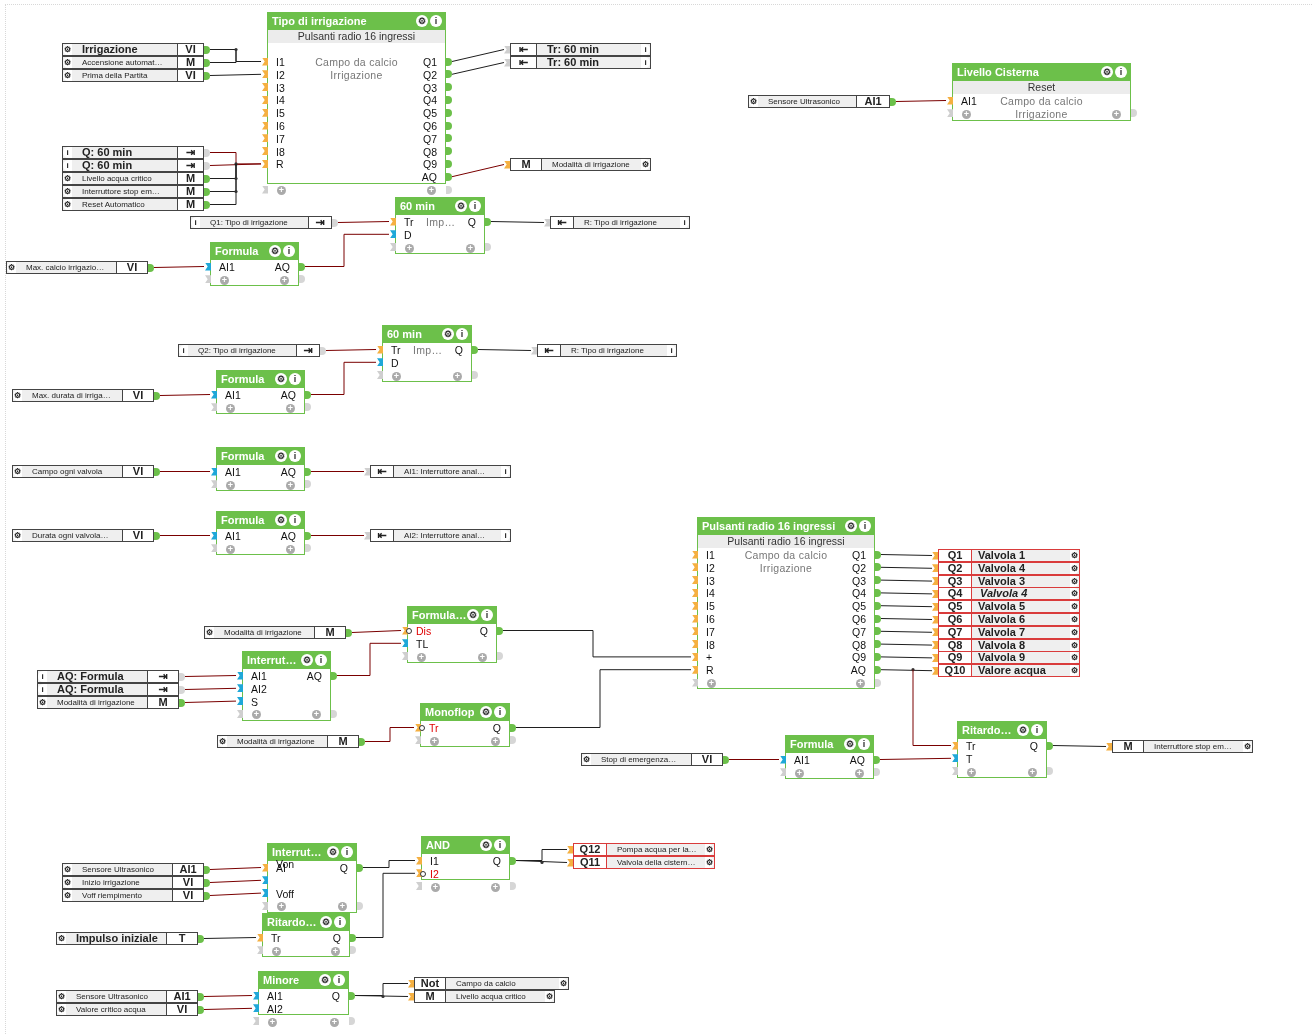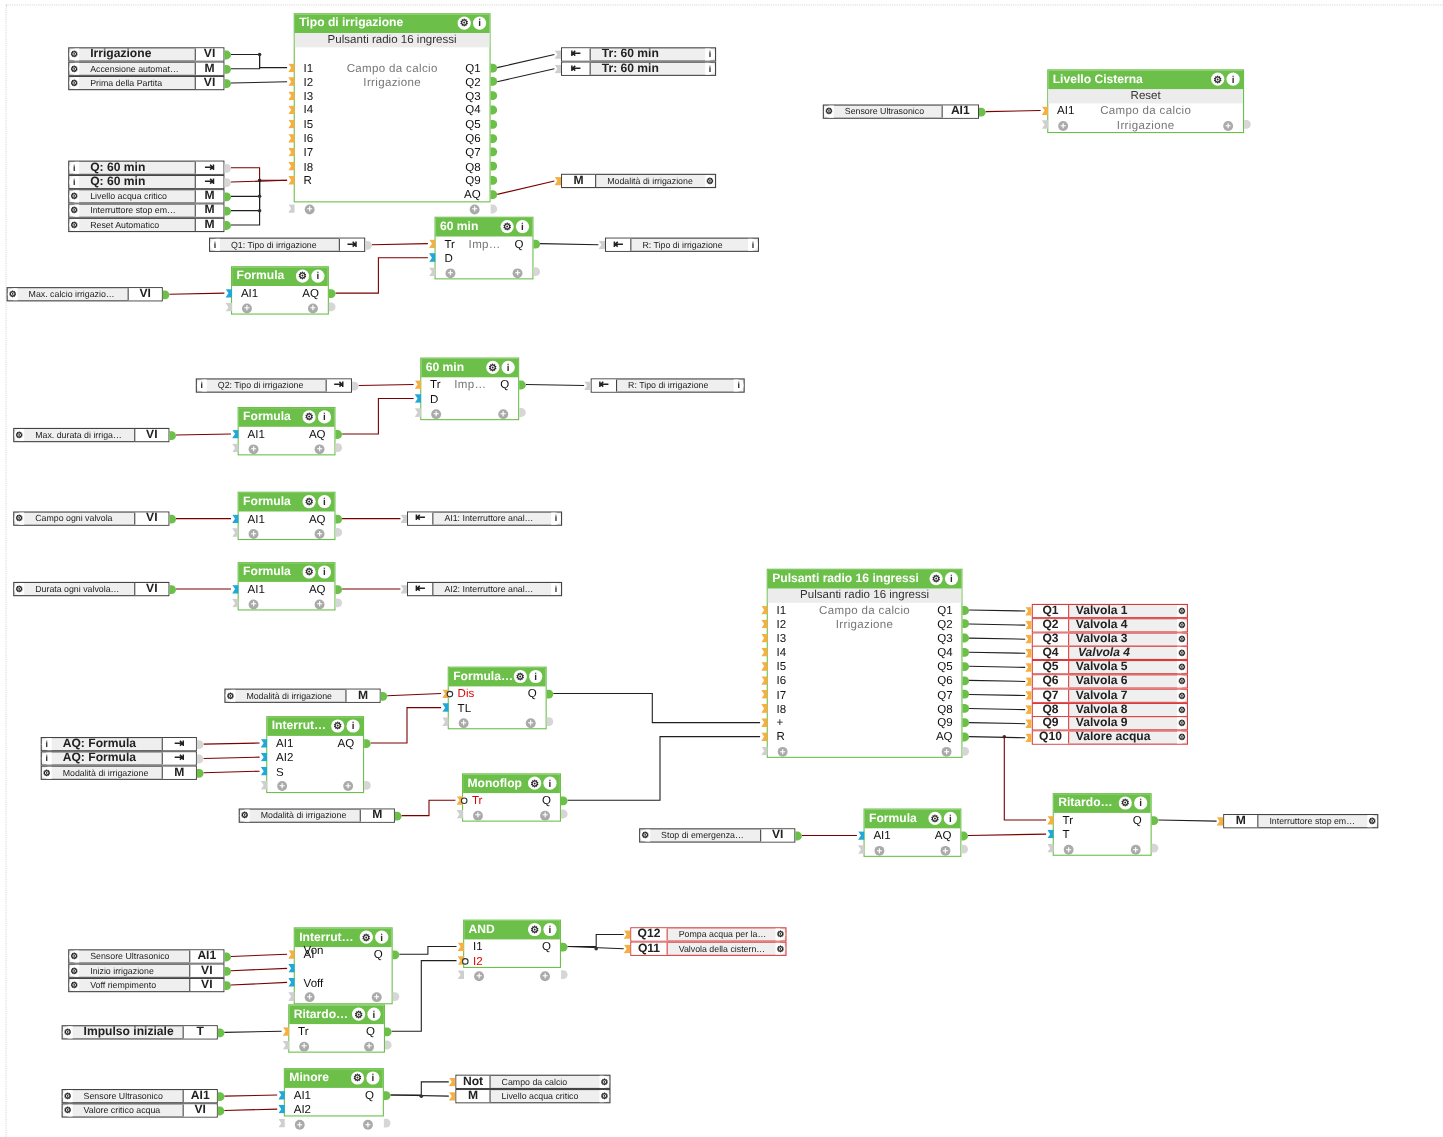--- a/index.html
+++ b/index.html
@@ -619,21 +619,21 @@
       <span class="lbl">Sensore Ultrasonico</span>
       <span class="typ" style="width: 30px;">AI1</span>
     </div>
     <div class="pin out-g" style="left: 198px; top: 992.5px;"></div>
     <div class="term" style="left: 56px; top: 1003px; width: 142px;">
       <span class="cap">⚙</span>
       <span class="lbl">Valore critico acqua</span>
       <span class="typ" style="width: 30px;">VI</span>
     </div>
     <div class="pin out-g" style="left: 198px; top: 1005.5px;"></div>
-    <div class="term" style="left: 414px; top: 977px; width: 141px;">
+    <div class="term" style="left: 414px; top: 977px; width: 155px;">
       <span class="typ" style="width: 30px; border-left: none; border-right: 1px solid rgb(68, 68, 68);">Not</span>
       <span class="lbl">Campo da calcio</span>
       <span class="capR">⚙</span>
     </div>
     <div class="pin in-o" style="left: 408px; top: 979.5px;"></div>
     <div class="term" style="left: 414px; top: 990px; width: 141px;">
       <span class="typ" style="width: 30px; border-left: none; border-right: 1px solid rgb(68, 68, 68);">M</span>
       <span class="lbl">Livello acqua critico</span>
       <span class="capR">⚙</span>
     </div>

